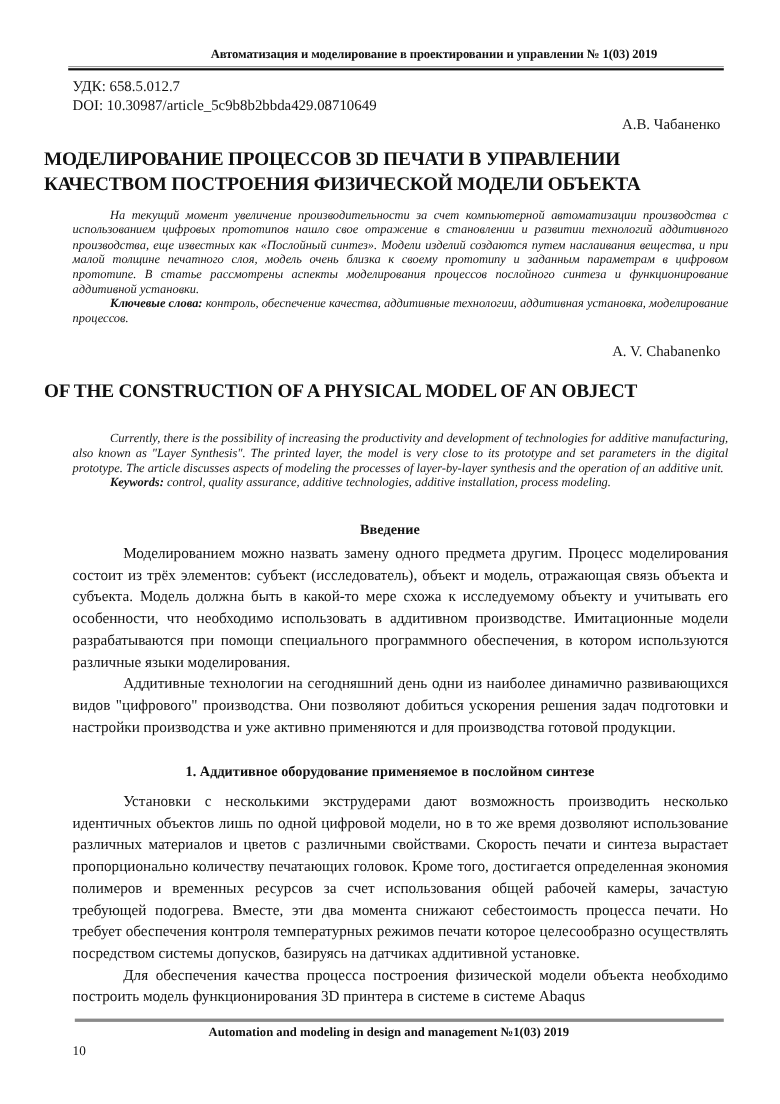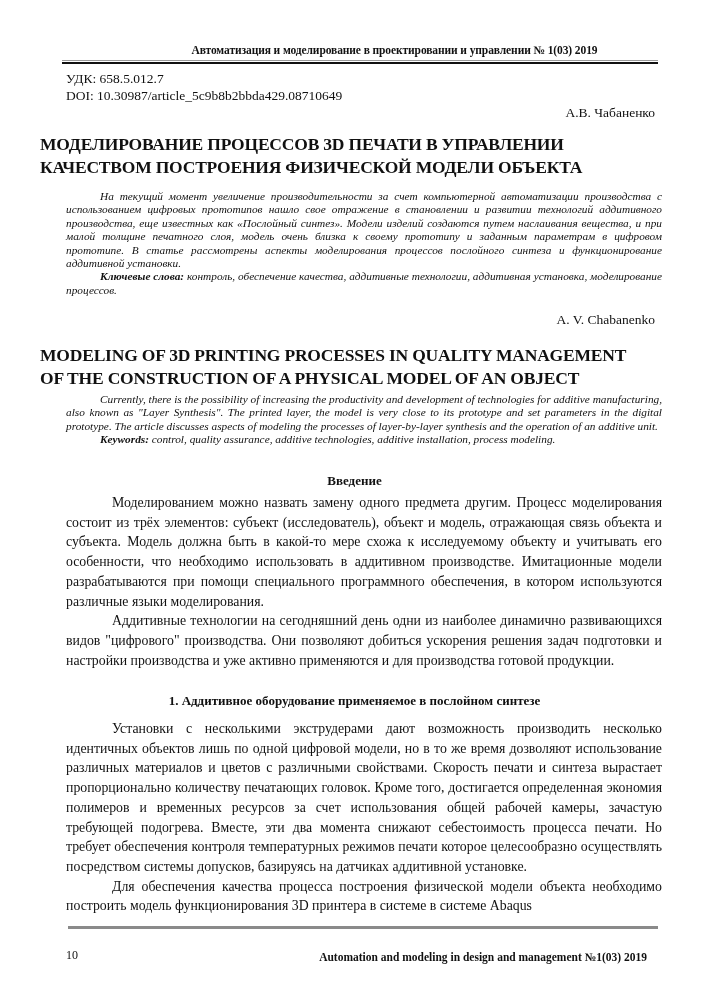--- a/index.html
+++ b/index.html
@@ -50,22 +50,22 @@
       line-height: 19.7px; text-align: justify;
     }
     .body-text p { margin: 0; text-indent: 46px; }
     .intro-body { top: 493px; }
     .sec1-body { top: 719px; }
     .foot-rule {
       position: absolute; top: 926px; left: 68px; width: 590px; height: 3px;
       background: #8a8a8a;
     }
     .running-foot {
-      position: absolute; top: 933px; left: 0; width: 647px; text-align: right;
-      font-weight: bold; font-size: 11.5px; margin-top: 18px;
+      position: absolute; top: 933px; left: 0; width: 707px; text-align: center;
+      font-weight: bold; font-size: 11.5px;
     }
     .page-number {
       position: absolute; top: 948px; left: 66px; font-size: 12px;
     }
   </style>
 </head>
 <body>
 
 <div class="page">
 
@@ -85,21 +85,20 @@
   </div>
 
   <div class="abstract abstract-ru">
     <p>На текущий момент увеличение производительности за счет компьютерной автоматизации производства с использованием цифровых прототипов нашло свое отражение в становлении и развитии технологий аддитивного производства, еще известных как «Послойный синтез». Модели изделий создаются путем наслаивания вещества, и при малой толщине печатного слоя, модель очень близка к своему прототипу и заданным параметрам в цифровом прототипе. В статье рассмотрены аспекты моделирования процессов послойного синтеза и функционирование аддитивной установки.</p>
     <p><span class="kw-label">Ключевые слова:</span><span> контроль, обеспечение качества, аддитивные технологии, аддитивная установка, моделирование процессов.</span></p>
   </div>
 
   <div class="author-en">A. V. Chabanenko</div>
 
   <div class="title title-en">
-    <div>MODELING OF 3D PRINTING PROCESSES IN QUALITY MANAGEMENT</div>
     <div>OF THE CONSTRUCTION OF A PHYSICAL MODEL OF AN OBJECT</div>
   </div>
 
   <div class="abstract abstract-en">
     <p>Currently, there is the possibility of increasing the productivity and development of technologies for additive manufacturing, also known as "Layer Synthesis". The printed layer, the model is very close to its prototype and set parameters in the digital prototype. The article discusses aspects of modeling the processes of layer-by-layer synthesis and the operation of an additive unit.</p>
     <p><span class="kw-label">Keywords:</span><span> control, quality assurance, additive technologies, additive installation, process modeling.</span></p>
   </div>
 
   <div class="section-head intro-head">Введение</div>
   <div class="body-text intro-body">

